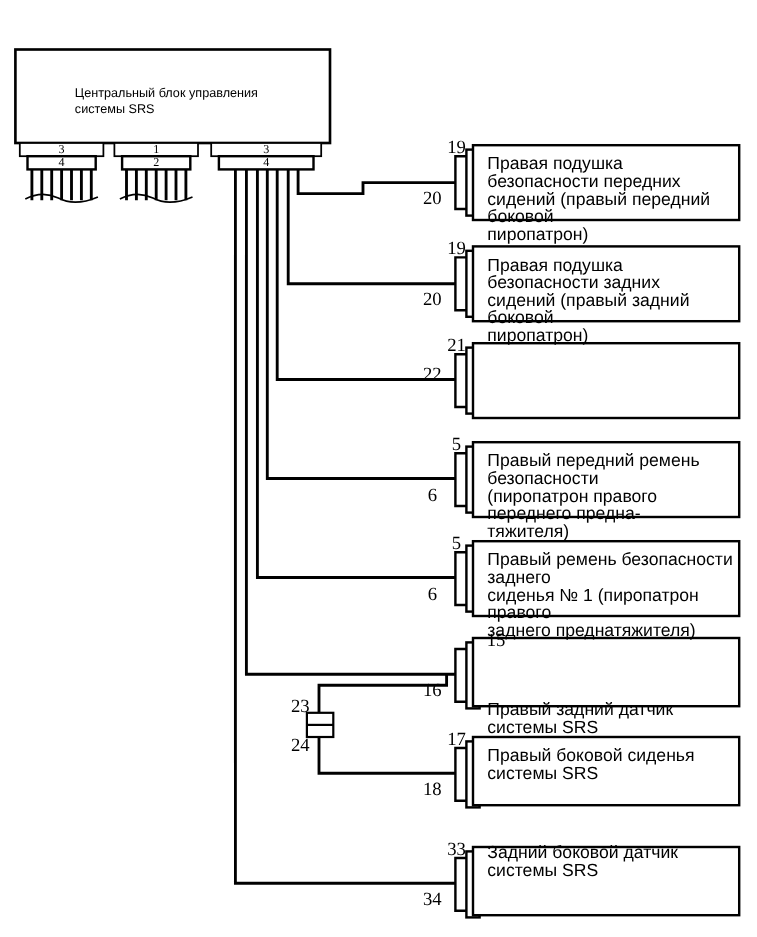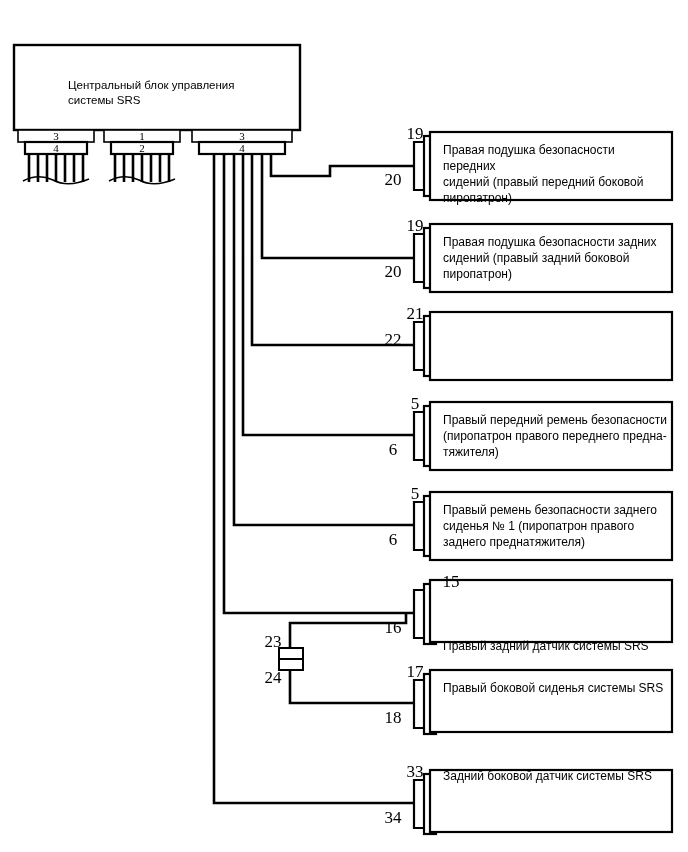--- a/index.html
+++ b/index.html
@@ -19,21 +19,21 @@
   #diagram-svg {
     position: absolute;
     left: 0;
     top: 0;
     width: 688px;
     height: 852px;
   }
   .box-text {
     position: absolute;
     font-family: "Liberation Sans", sans-serif;
-    font-size: 12px;
+    font-size: 16px;
     line-height: 16px;
     color: #000000;
     white-space: pre-line;
   }
   .ecu-text {
     position: absolute;
     left: 68px;
     top: 78px;
     font-family: "Liberation Sans", sans-serif;
     font-size: 11.5px;

